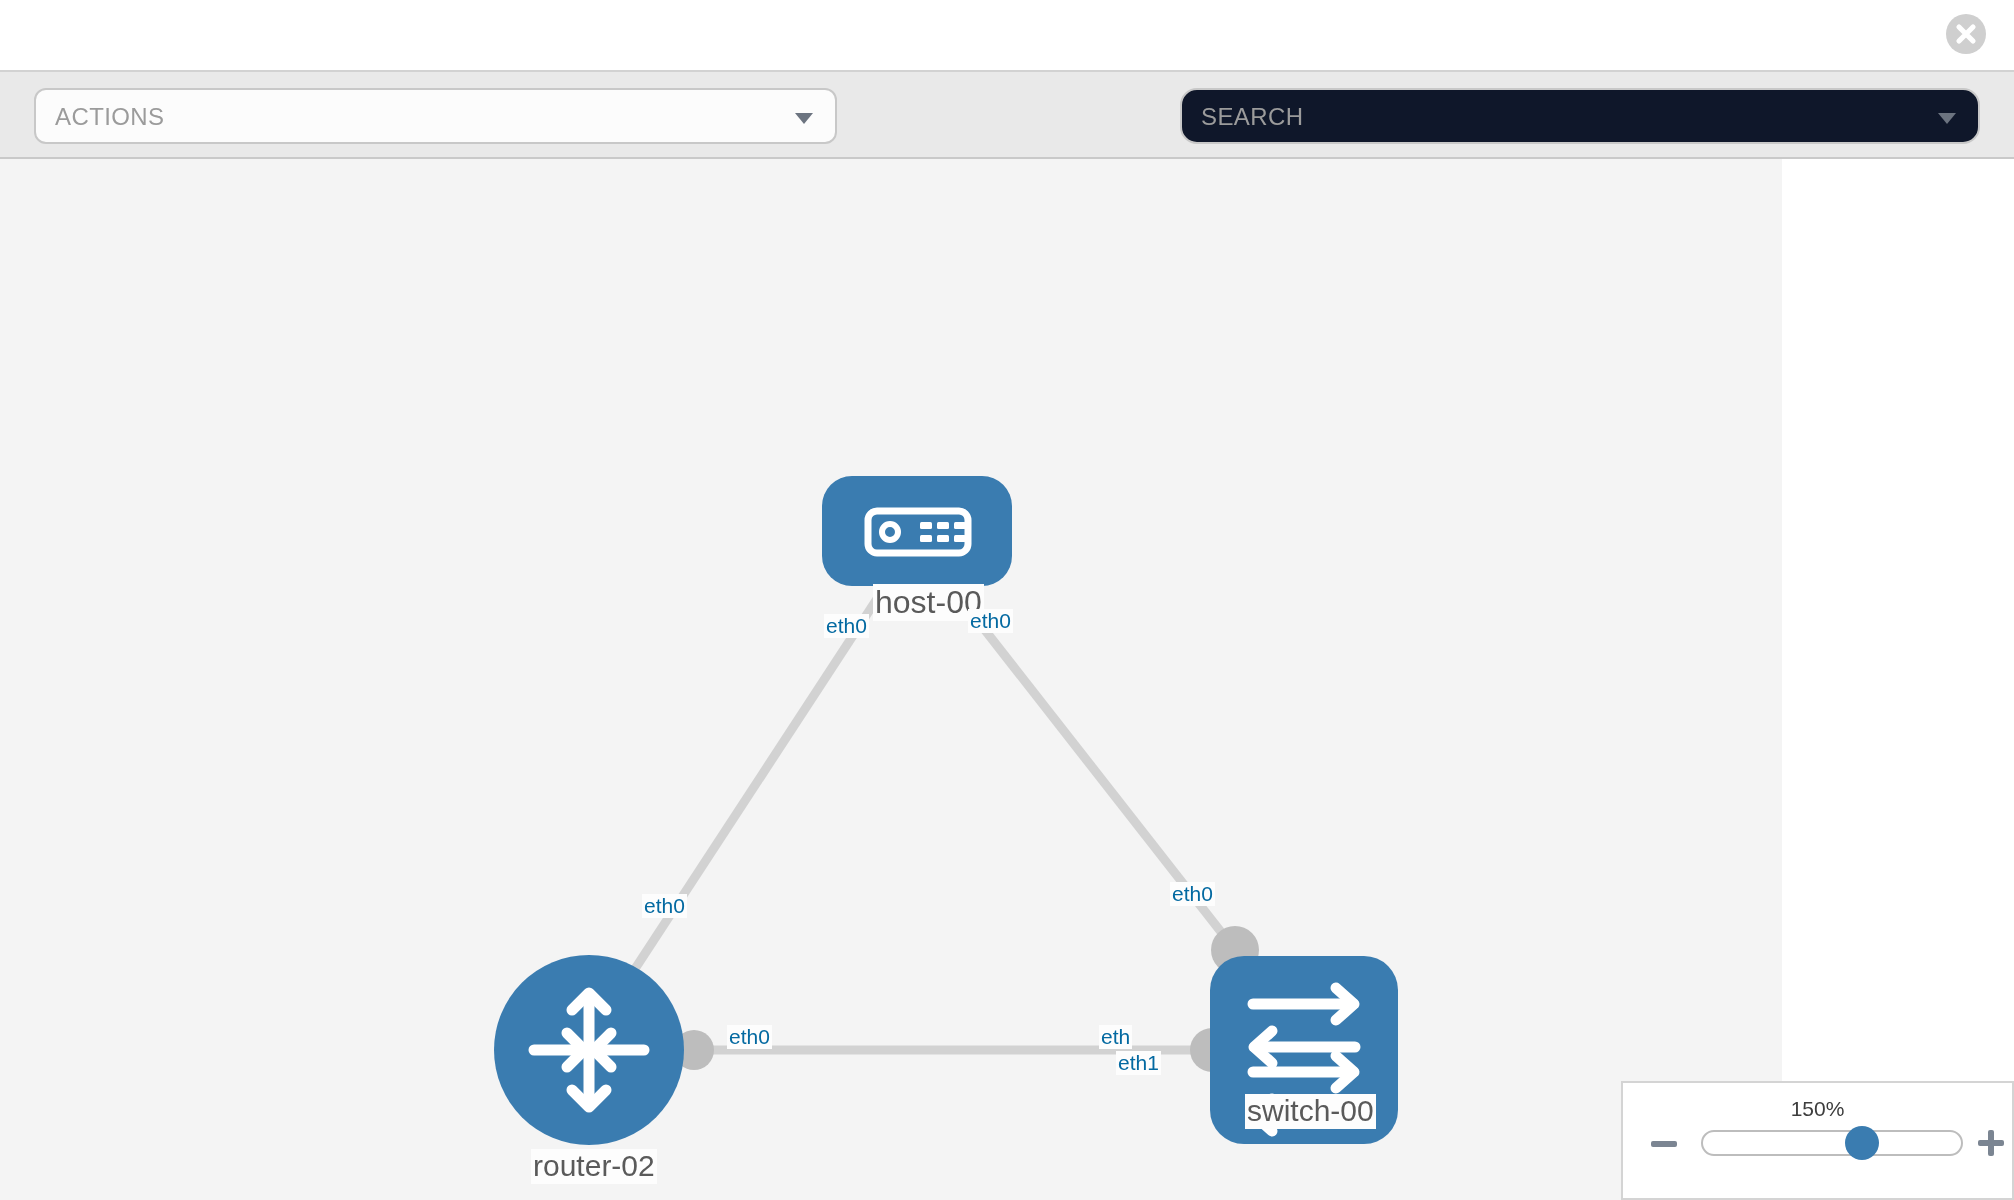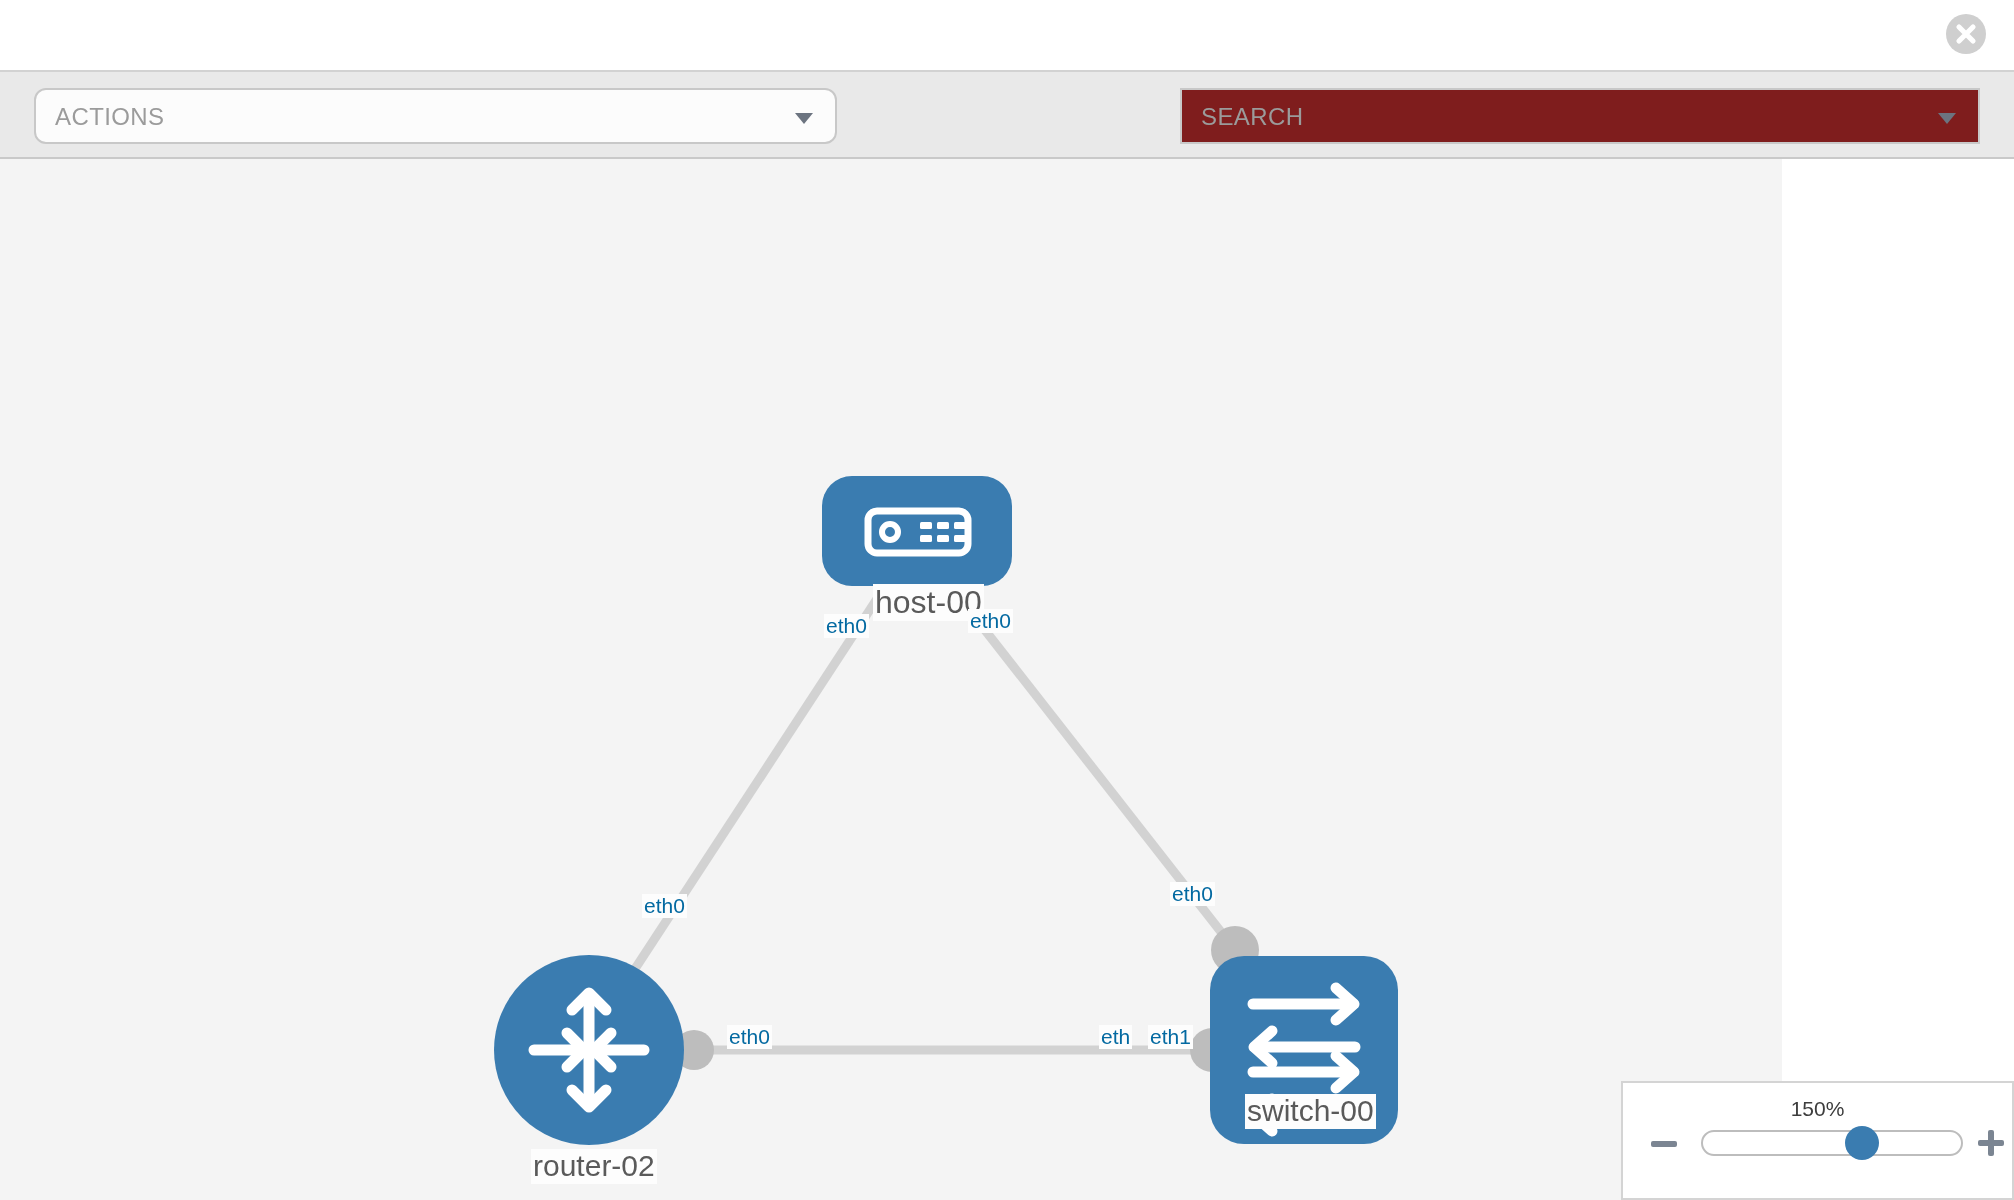--- a/index.html
+++ b/index.html
@@ -52,22 +52,22 @@
     border-left: 9px solid transparent;
     border-right: 9px solid transparent;
     border-top: 11px solid #6c7480;
   }
   #wrench-icon { position: absolute; left: 1040px; top: 90px; cursor: pointer; }
   #key-icon    { position: absolute; left: 1110px; top: 90px; cursor: pointer; }
 
   #search-box {
     position: absolute; left: 1180px; top: 16px;
     width: 800px; height: 56px;
-    background: #7f1d1d;
-    border: 2px solid #c8c8c8; border-radius: 0;
+    background: #0f172a;
+    border: 2px solid #c8c8c8; border-radius: 17px;
     cursor: text;
   }
   #search-placeholder {
     position: absolute; left: 19px; top: 13px;
     font-size: 24px; color: #9b9b9b; letter-spacing: .4px;
   }
 
   
   #canvas {
     position: absolute; left: 0; top: 159px;
@@ -250,21 +250,21 @@
     <span class="iface-label" style="left:968px; top:450px;">eth0</span>
 
     <span class="iface-label" style="left:642px; top:735px;">eth0</span>
 
     <span class="iface-label" style="left:1170px; top:723px;">eth0</span>
 
     <span class="iface-label" style="left:727px; top:866px;">eth0</span>
 
     <span class="iface-label" style="left:1099px; top:866px;">eth</span>
 
-    <span class="iface-label" style="left:1116px; top:866px;margin-left:32px;">eth1</span>
+    <span class="iface-label" style="left:1116px; top:892px;">eth1</span>
 
     <span class="node-label" style="left:531px; top:990px;">router-02</span>
 
     <span class="node-label" style="left:1245px; top:935px;text-align:center;">switch-00</span>
 
   </div>
 
   <div id="zoom-widget">
     <div id="zoom-level">150%</div>
     <div id="zoom-minus"></div>

